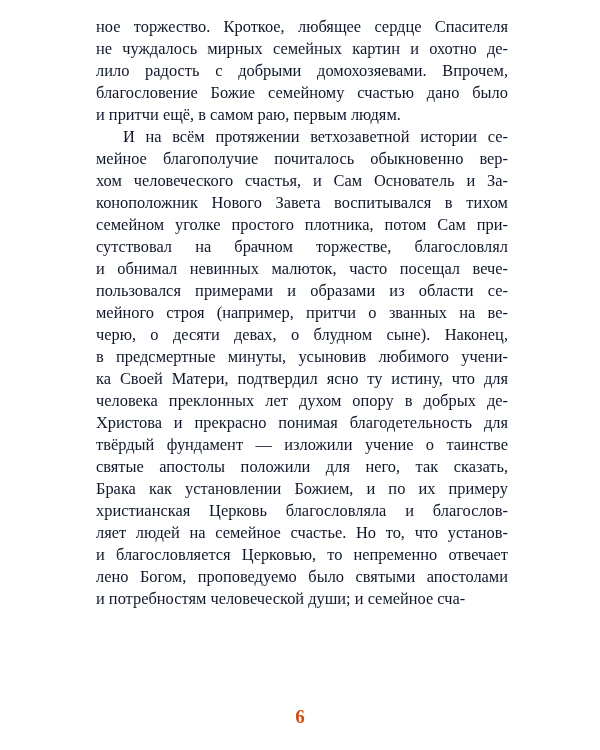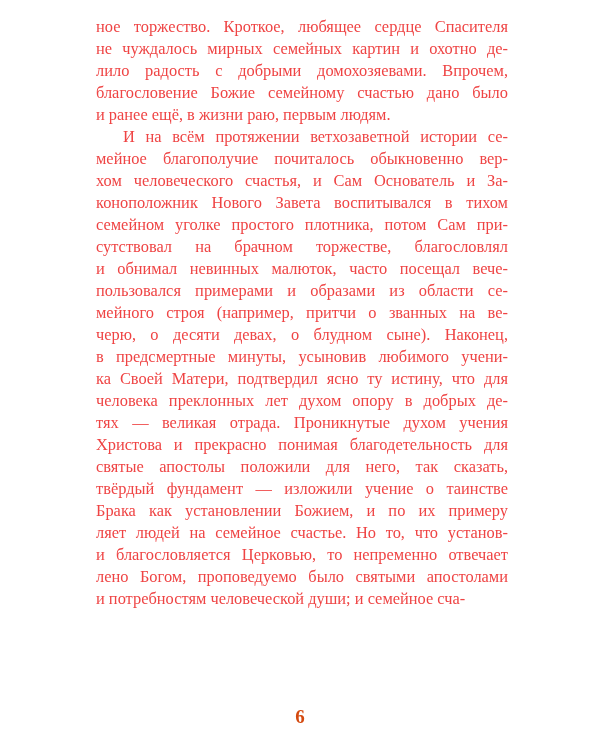--- a/index.html
+++ b/index.html
@@ -24,21 +24,21 @@
 
   .text-block {
     position: absolute;
     left: 96px;
     top: 16px;
     width: 412px;
   }
 
   .para {
     margin: 0;
-    color: #ef4444;
+    color: #0f172a;
     font-size: 16.4px;
     line-height: 22.0px;
     text-align: justify;
     text-justify: inter-word;
     -webkit-hyphens: none;
     hyphens: none;
     word-spacing: 0px;
   }
 
   
@@ -73,41 +73,41 @@
 <body>
 
 <div class="page" style="background: rgb(255, 255, 255);">
 
   <div class="text-block">
     <p class="para" id="paragraph-continued">
         <span class="line">ное торжество. Кроткое, любящее сердце Спасителя</span>
         <span class="line">не чуждалось мирных семейных картин и охотно де-</span>
         <span class="line">лило радость с добрыми домохозяевами. Впрочем,</span>
         <span class="line">благословение Божие семейному счастью дано было</span>
-        <span class="line last">и ранее ещё, в жизни раю, первым людям.</span>
+        <span class="line last">и притчи ещё, в самом раю, первым людям.</span>
       </p>
     <p class="para" id="paragraph-main">
         <span class="line indent">И на всём протяжении ветхозаветной истории се-</span>
         <span class="line">мейное благополучие почиталось обыкновенно вер-</span>
         <span class="line">хом человеческого счастья, и Сам Основатель и За-</span>
         <span class="line">коноположник Нового Завета воспитывался в тихом</span>
         <span class="line">семейном уголке простого плотника, потом Сам при-</span>
         <span class="line">сутствовал на брачном торжестве, благословлял</span>
         <span class="line">и обнимал невинных малюток, часто посещал вече-</span>
         <span class="line">пользовался примерами и образами из области се-</span>
         <span class="line">мейного строя (например, притчи о званных на ве-</span>
         <span class="line">черю, о десяти девах, о блудном сыне). Наконец,</span>
         <span class="line">в предсмертные минуты, усыновив любимого учени-</span>
         <span class="line">ка Своей Матери, подтвердил ясно ту истину, что для</span>
         <span class="line">человека преклонных лет духом опору в добрых де-</span>
-        <span class="line">тях — великая отрада. Проникнутые духом учения</span>
         <span class="line">Христова и прекрасно понимая благодетельность для</span>
+        <span class="line">твёрдый фундамент — изложили учение о таинстве</span>
         <span class="line">святые апостолы положили для него, так сказать,</span>
-        <span class="line">твёрдый фундамент — изложили учение о таинстве</span>
         <span class="line">Брака как установлении Божием, и по их примеру</span>
+        <span class="line">христианская Церковь благословляла и благослов-</span>
         <span class="line">ляет людей на семейное счастье. Но то, что установ-</span>
         <span class="line">и благословляется Церковью, то непременно отвечает</span>
         <span class="line">лено Богом, проповедуемо было святыми апостолами</span>
         <span class="line last">и потребностям человеческой души; и семейное сча-</span>
       </p>
   </div>
 
   <div class="page-number" style="color: rgb(212, 73, 15);">6</div>
 
 </div>

